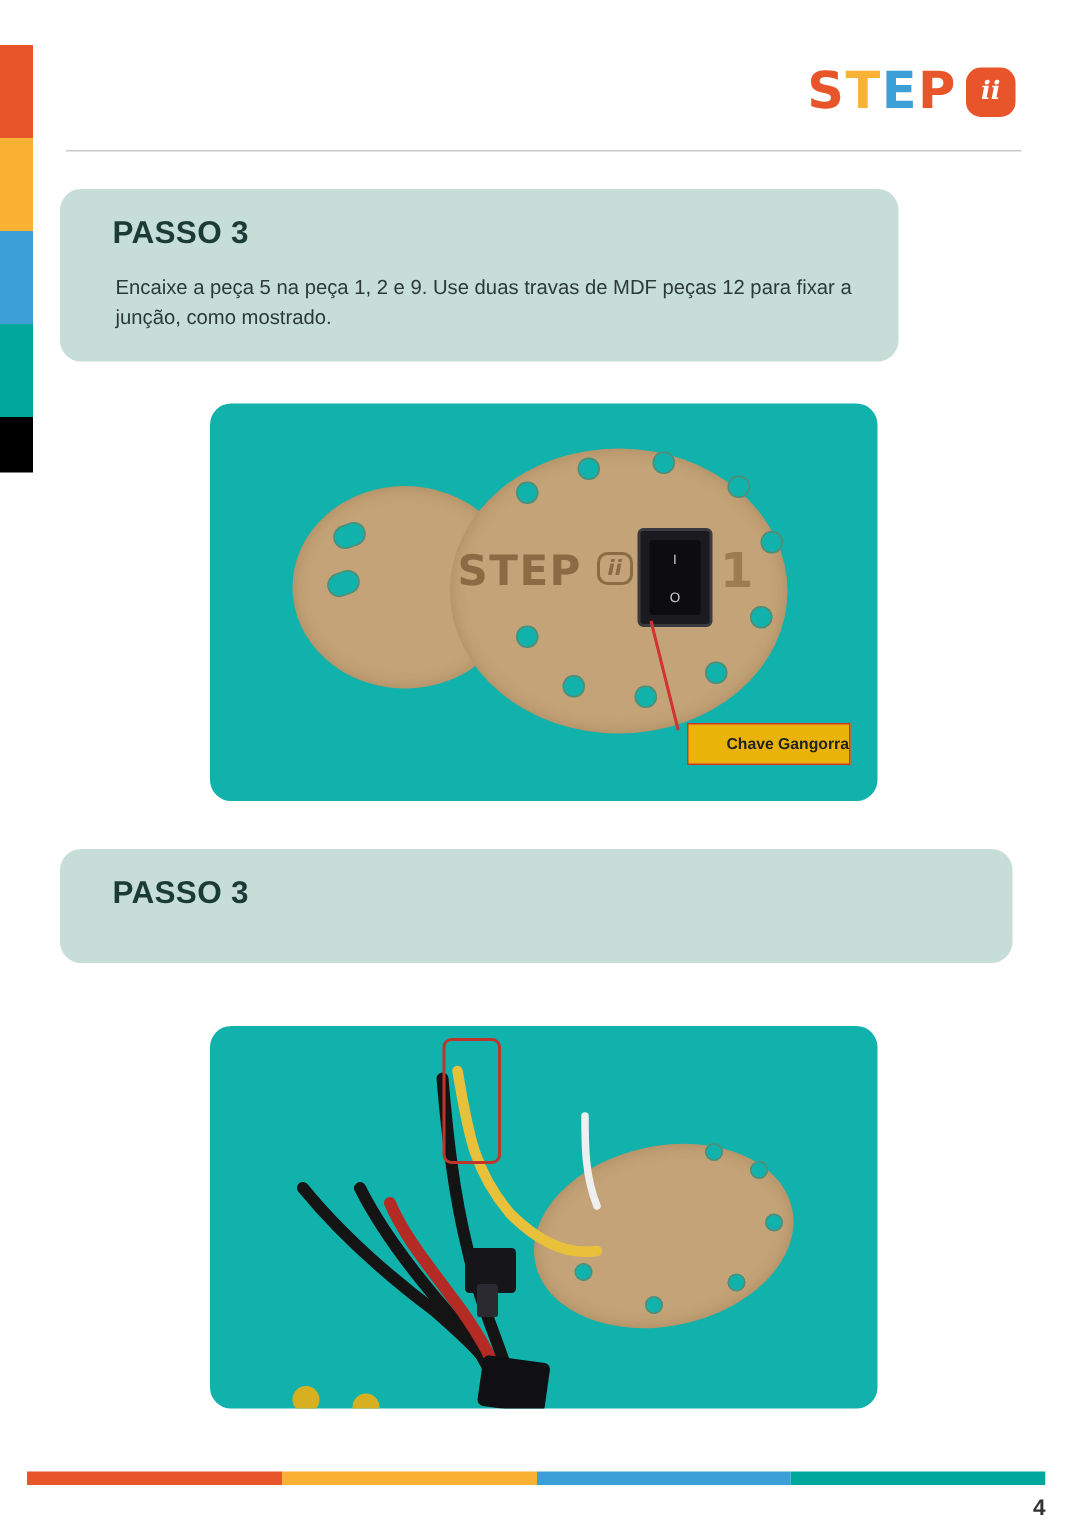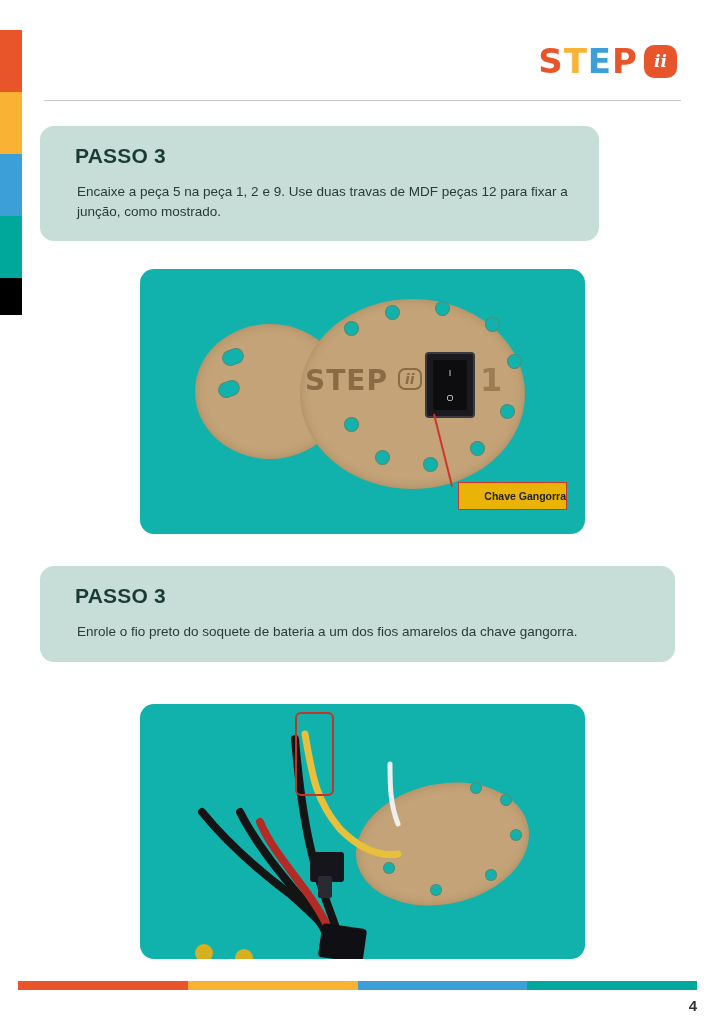--- a/index.html
+++ b/index.html
@@ -270,21 +270,20 @@
 
       <div class="callout-line" style="left:293px;top:145px;width:1.5px;height:75px;transform:rotate(-14deg);transform-origin:top;"></div>
       <div class="callout-box" style="left:318px;top:213px;width:107px;height:26px;">
         <span>Chave Gangorra</span>
       </div>
     </div>
   </div>
 
   <div class="step-card" style="width:635px;margin-top:32px;">
     <h2 class="step-title">PASSO 3</h2>
-    <p class="step-text">Enrole o fio preto do soquete de bateria a um dos fios amarelos da chave gangorra.</p>
   </div>
 
   <div class="photo-wrap" style="margin-top:42px;">
     <div class="photo" style="width:445px;height:255px;">
 
       <div class="board" style="left:215px;top:80px;width:175px;height:120px;transform:rotate(-12deg);"></div>
       <div class="hole" style="left:360px;top:90px;width:12px;height:12px;"></div>
       <div class="hole" style="left:330px;top:78px;width:12px;height:12px;"></div>
       <div class="hole" style="left:370px;top:125px;width:12px;height:12px;"></div>
       <div class="hole" style="left:345px;top:165px;width:12px;height:12px;"></div>

